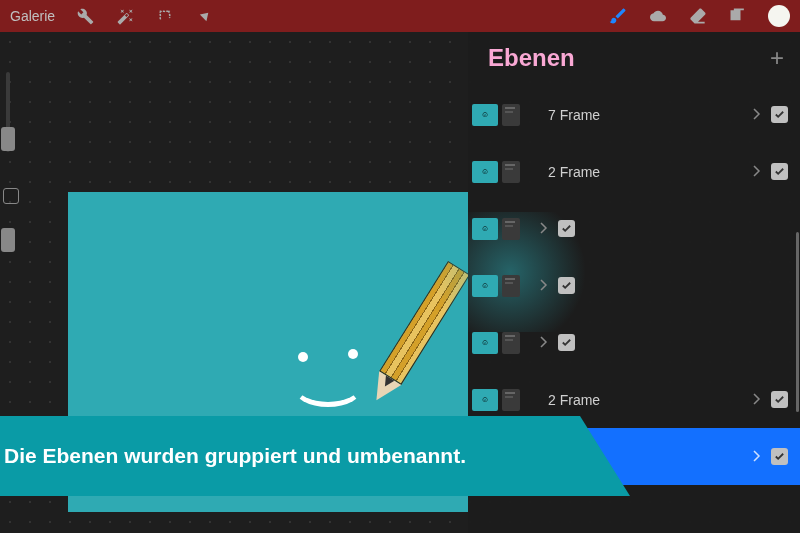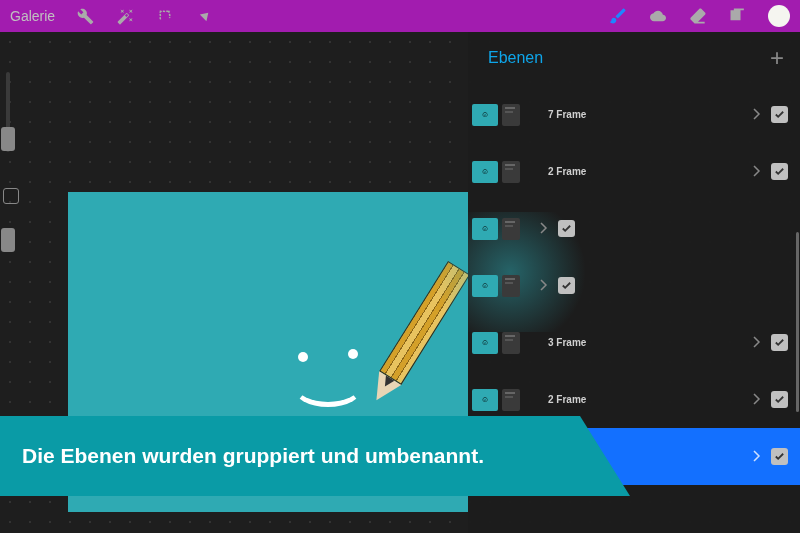--- a/index.html
+++ b/index.html
@@ -1,18 +1,18 @@
 <!DOCTYPE html>
 <html><head>
 <meta charset="utf-8">
 <style>
 * { margin: 0; padding: 0; box-sizing: border-box; }
 body { width: 800px; height: 533px; background: #1a1a1a; font-family: -apple-system, Helvetica, Arial, sans-serif; overflow: hidden; position: relative; }
 
-.topbar { height: 32px; background: #a21caf; display: flex; align-items: center; padding: 0 10px; justify-content: space-between; }
+.topbar { height: 32px; background: #7f1d1d; display: flex; align-items: center; padding: 0 10px; justify-content: space-between; }
 .topbar-left { display: flex; align-items: center; gap: 20px; }
 .topbar-right { display: flex; align-items: center; gap: 20px; }
 .gallery-label { color: #c0c0c0; font-size: 14px; }
 .top-icon { color: #aaa; display: flex; align-items: center; justify-content: center; width: 20px; height: 20px; cursor: pointer; }
 .top-icon.active { color: #1e86ff; }
 .color-circle { width: 22px; height: 22px; border-radius: 50%; background: #f5f5f0; cursor: pointer; }
 
 .workspace { position: relative; width: 100%; height: 501px; background: #1e1e1e; background-image: radial-gradient(circle, #333 1px, transparent 1px); background-size: 20px 20px; }
 
 .left-tools { position: absolute; left: 0; top: 40px; width: 18px; display: flex; flex-direction: column; gap: 8px; }
@@ -27,40 +27,40 @@
 .eye1 { left: 230px; top: 160px; }
 .eye2 { left: 280px; top: 157px; }
 .smile { position: absolute; left: 225px; top: 175px; width: 70px; height: 40px; border: 4px solid transparent; border-bottom: 5px solid #fff; border-radius: 50%; }
 .pencil { position: absolute; left: 288px; top: 50px; width: 26px; height: 170px; transform: rotate(32deg); transform-origin: bottom center; }
 .pencil-body { width: 100%; height: 130px; background: repeating-linear-gradient(90deg, #d4a029 0px, #d4a029 5px, #8a6518 5px, #8a6518 6px, #e8c35f 6px, #e8c35f 12px, #8a6518 12px, #8a6518 13px); border: 1px solid #3a2a10; }
 .pencil-tip { width: 0; height: 0; border-left: 13px solid transparent; border-right: 13px solid transparent; border-top: 26px solid #e8d5b5; position: relative; }
 .pencil-tip::after { content:''; position: absolute; left: -5px; top: -26px; width: 0; height: 0; border-left: 5px solid transparent; border-right: 5px solid transparent; border-top: 10px solid #333; }
 
 .layers-panel { position: absolute; right: 0; top: 0; width: 332px; height: 501px; background: rgba(28,28,28,0.95); }
 .layers-header { display: flex; justify-content: space-between; align-items: center; padding: 12px 16px 14px 20px; }
-.layers-title { color: #0ea5e9; font-size: 16px; font-weight: 400; }
+.layers-title { color: #f9a8d4; font-size: 24px; font-weight: 700; }
 .add-btn { color: #888; font-size: 24px; font-weight: 300; cursor: pointer; }
 
 .layer-row { display: flex; align-items: center; height: 57px; padding: 0 8px 0 4px; position: relative; }
 .layer-row.sel { background: #1370ff; }
 .thumb-group { display: flex; align-items: flex-start; gap: 4px; width: 58px; }
 .thumb { width: 26px; height: 22px; background: #2faab3; border-radius: 2px; display: flex; align-items: center; justify-content: center; font-size: 8px; }
 .thumb-b { background: #3a3a3a; width: 18px; height: 22px; border-radius: 2px; position: relative; }
 .thumb-b::before { content:''; position:absolute; top:3px; left:3px; width:10px; height:2px; background:#666; }
 .thumb-b::after { content:''; position:absolute; top:7px; left:3px; width:8px; height:2px; background:#555; }
-.layer-name { flex: 1; color: #d0d0d0; font-size: 10px; padding-left: 18px; font-weight: 700; }
+.layer-name { flex: 1; color: #d0d0d0; font-size: 14px; padding-left: 18px; font-weight: 400; }
 .layer-row.sel .layer-name { color: #fff; }
 .chevron { color: #888; padding: 0 10px; }
 .layer-row.sel .chevron { color: #cde0ff; }
 .checkbox { width: 17px; height: 17px; background: #c0c0c0; border-radius: 3px; display: flex; align-items: center; justify-content: center; cursor: pointer; margin-right: 4px; }
 .checkbox svg { width: 11px; height: 11px; }
 
 .scrollbar { position: absolute; right: 1px; top: 200px; width: 3px; height: 180px; background: #666; border-radius: 2px; }
 
-.caption-banner { position: absolute; left: 0; bottom: 37px; height: 80px; width: 580px; background: #0a9ba6; display: flex; align-items: center; padding-left: 22px; }
+.caption-banner { position: absolute; left: 0; bottom: 37px; height: 80px; width: 580px; background: #0a9ba6; display: flex; align-items: center; padding-left: 4px; }
 .caption-banner::after { content:''; position:absolute; right:-50px; top:0; width:0; height:0; border-top: 80px solid transparent; border-left: 50px solid #0a9ba6; }
 .caption-text { color: #fff; font-size: 21px; font-weight: 600; }
 
 .glow { position: absolute; right: 200px; top: 180px; width: 180px; height: 120px; background: radial-gradient(circle, rgba(47,170,179,0.5) 0%, transparent 70%); pointer-events: none; }
 </style>
 </head>
 <body>
 
 <div class="topbar">
   <div class="topbar-left">
@@ -198,21 +198,20 @@
             <svg viewBox="0 0 12 12">
               <path d="M2 6l2.5 2.5L10 3" stroke="#333" stroke-width="2" fill="none"></path>
             </svg>
           </span>
   </div>
         <div class="layer-row">
     <div class="thumb-group">
       <div class="thumb">☺</div>
       <div class="thumb-b"></div>
     </div>
-    <span class="layer-name">3 Frame</span>
     <span class="chevron"><svg width="8" height="12" viewBox="0 0 8 12" fill="none">
               <path d="M1 1l5 5-5 5" stroke="currentColor" stroke-width="1.5"></path>
             </svg></span>
     <span class="checkbox">
             <svg viewBox="0 0 12 12">
               <path d="M2 6l2.5 2.5L10 3" stroke="#333" stroke-width="2" fill="none"></path>
             </svg>
           </span>
   </div>
         <div class="layer-row">

